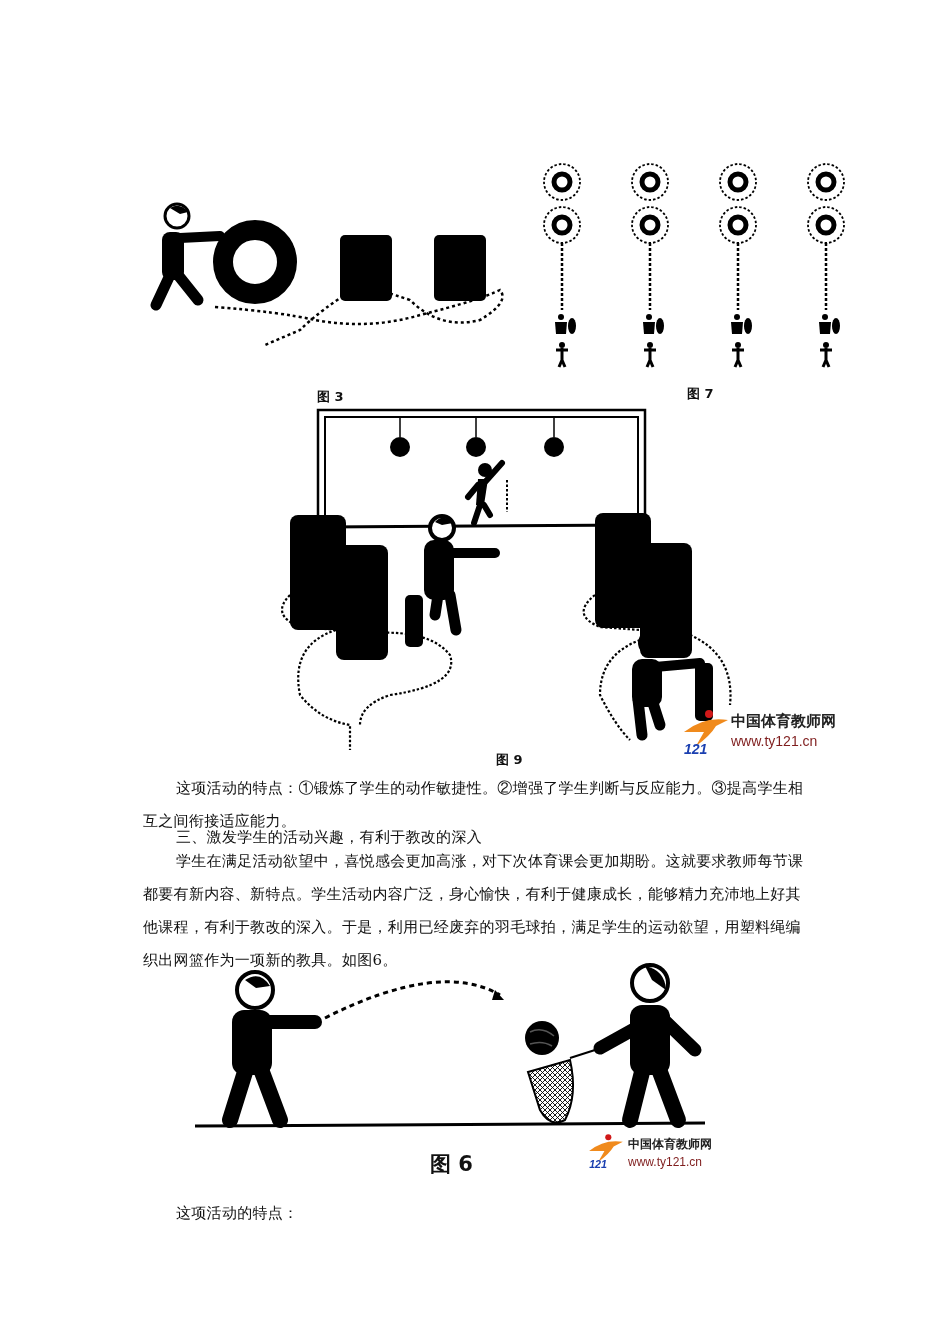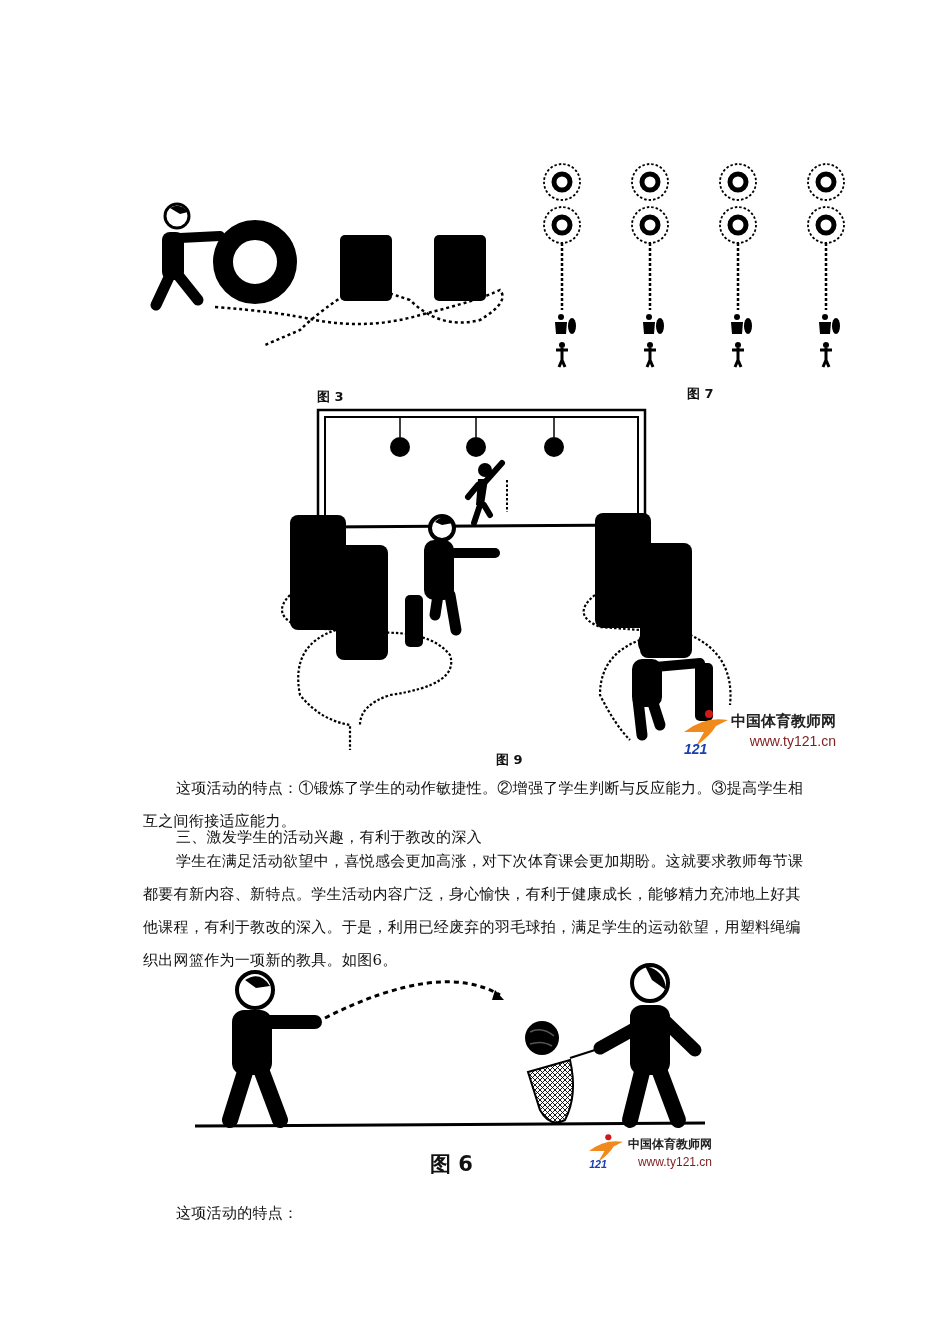--- a/index.html
+++ b/index.html
@@ -2,21 +2,21 @@
 <html><head>
 <meta charset="utf-8">
 <style>
   html, body { margin:0; padding:0; background:#fff; }
   body { width:950px; height:1344px; position:relative; overflow:hidden;
          font-family:"DejaVu Serif","Liberation Serif",serif; color:#111; }
   .abs { position:absolute;text-align:center; }
   .para { position:absolute; left:143px; width:670px; font-size:15px; line-height:33px; letter-spacing:0.3px; }
   .indent { text-indent:33px; }
   .cap { position:absolute; font-family:"DejaVu Sans","Liberation Sans",sans-serif; font-weight:bold; font-size:13px; color:#111; }
-  .wm { position:absolute; font-family:"Liberation Sans","DejaVu Sans",sans-serif;text-align:right; }
+  .wm { position:absolute; font-family:"Liberation Sans","DejaVu Sans",sans-serif; }
   .wm .cn { font-weight:bold; color:#222; display:block; }
   .wm .url { color:#7f1d1d; display:block; }
   svg { position:absolute; overflow:visible; }
 </style>
 </head>
 <body>
 
 <div>
   <svg width="380" height="240" style="left:140px;top:150px;" viewBox="0 0 380 240">
 

